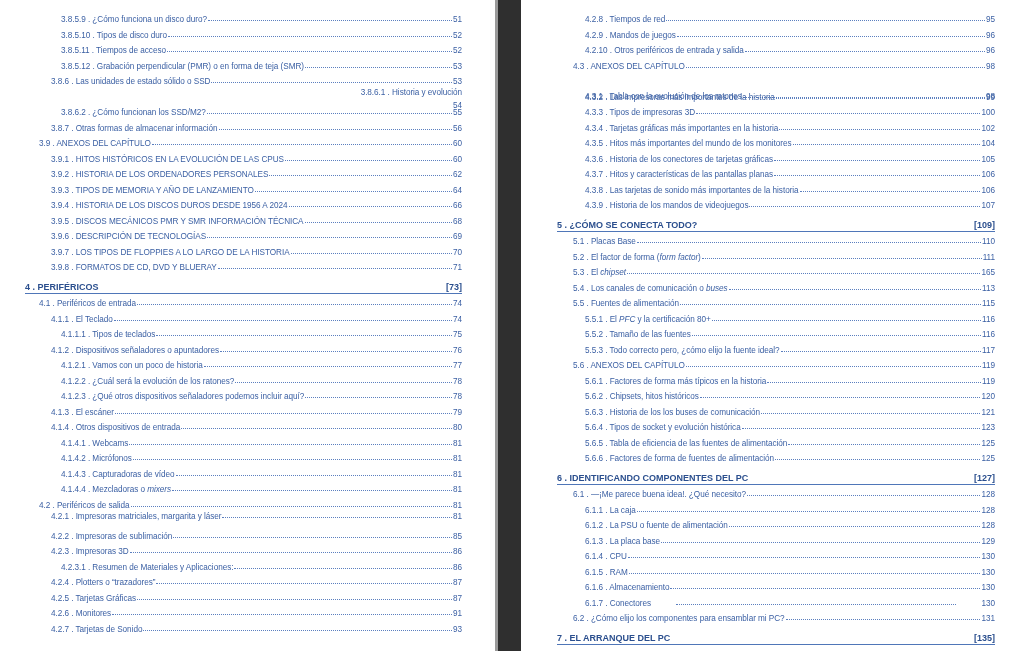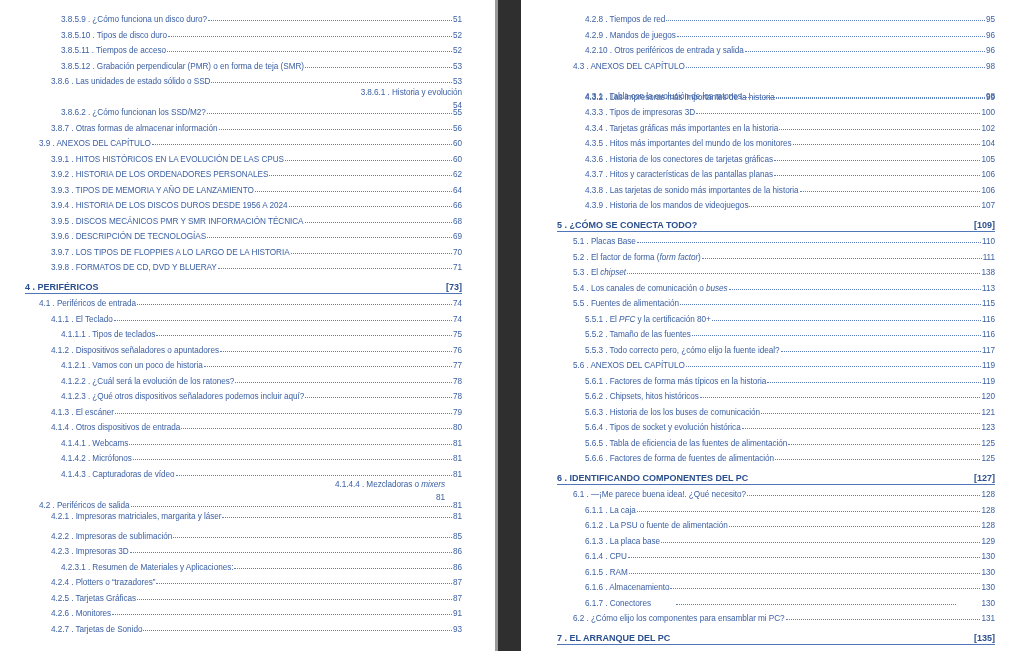--- a/index.html
+++ b/index.html
@@ -186,21 +186,21 @@
       <div class="row" style="top: 449px; left: 61px; width: 401px;">
         <span class="label"><span>4.1.4.2 . Micrófonos</span></span>
         <span class="dots"></span>
         <span class="pg">81</span>
       </div>
       <div class="row" style="top: 464.5px; left: 61px; width: 401px;">
         <span class="label"><span>4.1.4.3 . Capturadoras de vídeo</span></span>
         <span class="dots"></span>
         <span class="pg">81</span>
       </div>
-      <div class="row" style="top: 480px; left: 44px; width: 401px; flex-direction: column;">
+      <div class="row" style="top: 480px; left: 61px; width: 401px;">
         <span class="label"><span>4.1.4.4 . Mezcladoras o </span><i>mixers</i></span>
         <span class="dots"></span>
         <span class="pg">81</span>
       </div>
       <div class="row" style="top: 495.5px; left: 39px; width: 423px;">
         <span class="label"><span>4.2 . Periféricos de salida</span></span>
         <span class="dots"></span>
         <span class="pg">81</span>
       </div>
       <div class="row" style="top: 507px; left: 51px; width: 411px;">
@@ -324,21 +324,21 @@
         <span class="pg">110</span>
       </div>
       <div class="row" style="top: 247.5px; left: 52px; width: 422px;">
         <span class="label"><span>5.2 . El factor de forma (</span><i>form factor</i><span>)</span></span>
         <span class="dots"></span>
         <span class="pg">111</span>
       </div>
       <div class="row" style="top: 263px; left: 52px; width: 422px;">
         <span class="label"><span>5.3 . El </span><i>chipset</i></span>
         <span class="dots"></span>
-        <span class="pg">138</span>
+        <span class="pg">165</span>
       </div>
       <div class="row" style="top: 278.5px; left: 52px; width: 422px;">
         <span class="label"><span>5.4 . Los canales de comunicación o </span><i>buses</i></span>
         <span class="dots"></span>
         <span class="pg">113</span>
       </div>
       <div class="row" style="top: 294px; left: 52px; width: 422px;">
         <span class="label"><span>5.5 . Fuentes de alimentación</span></span>
         <span class="dots"></span>
         <span class="pg">115</span>

